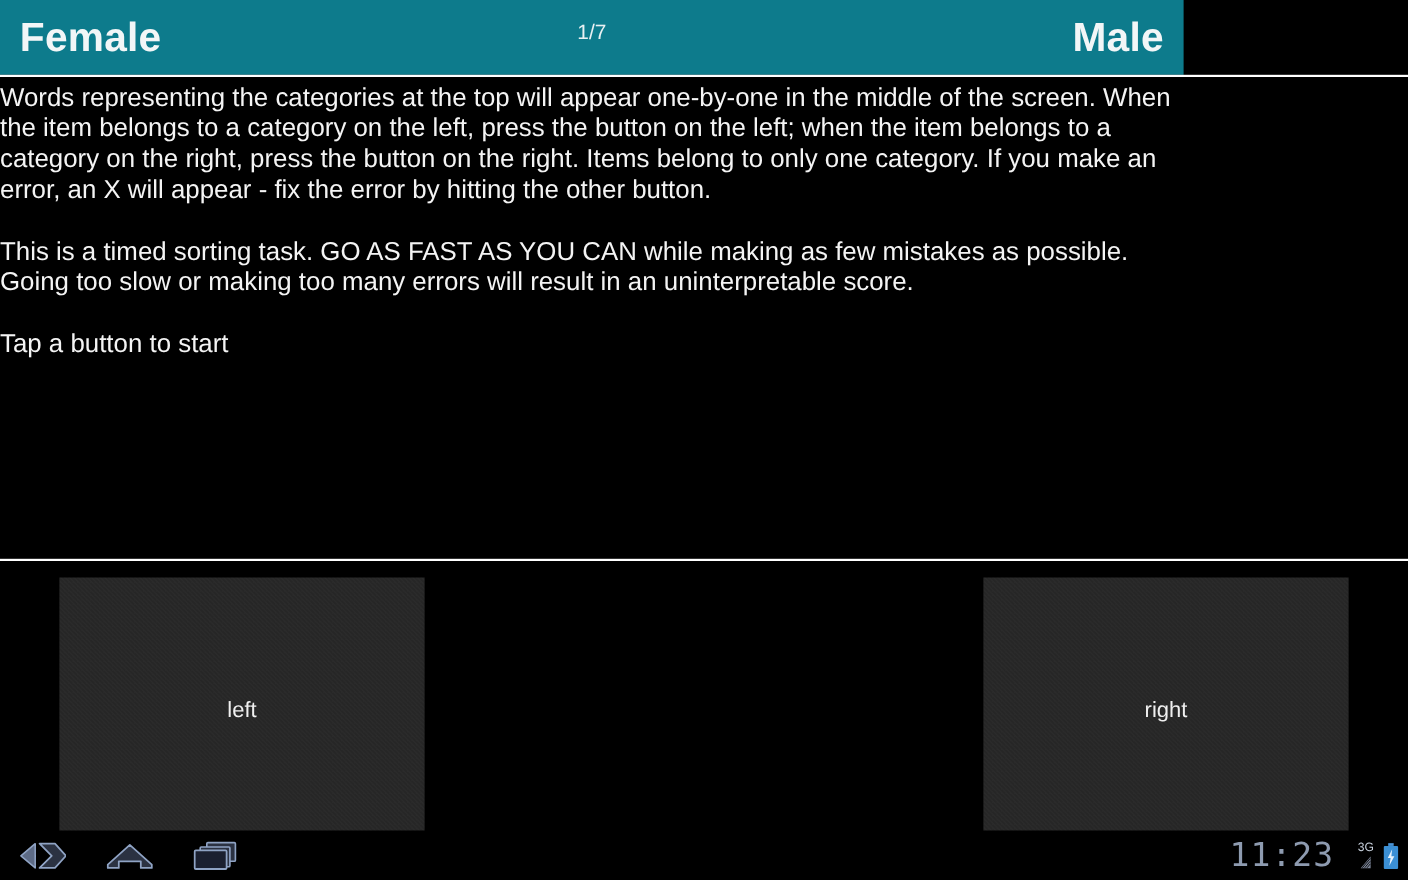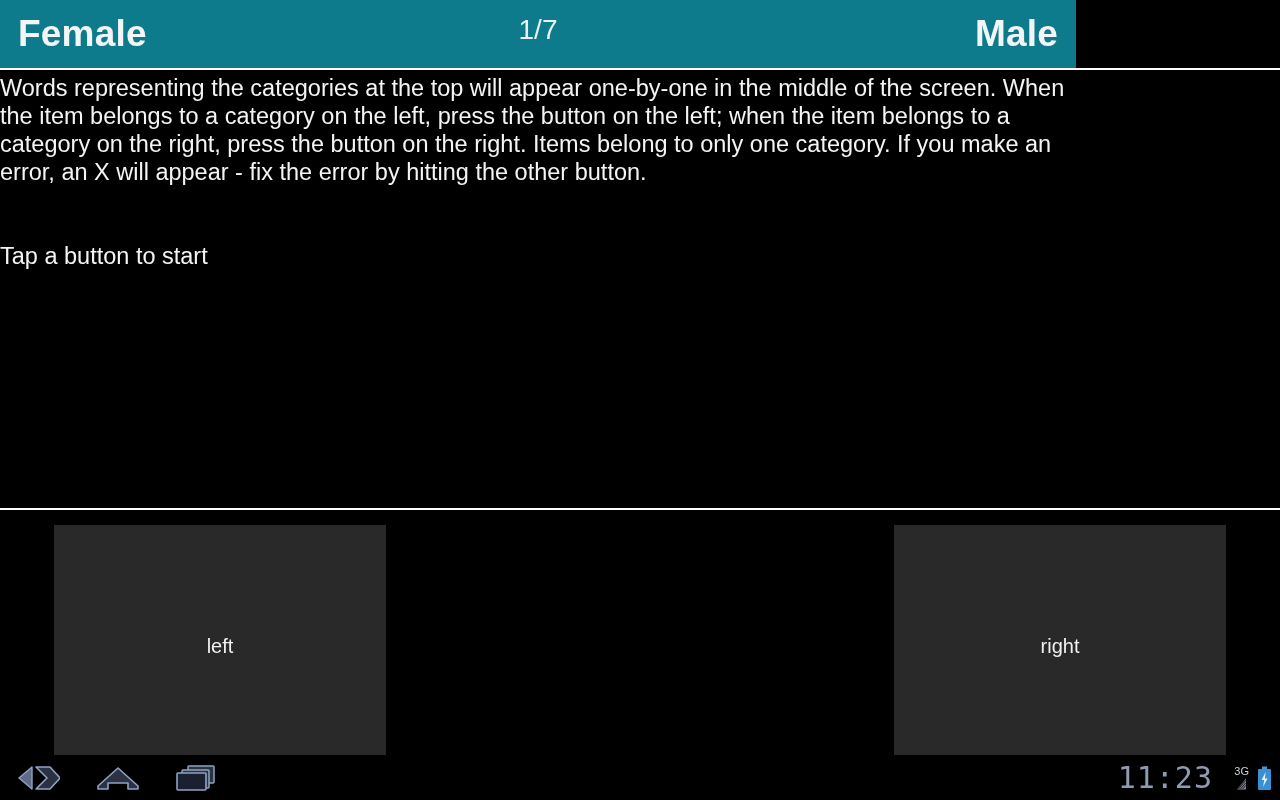--- a/index.html
+++ b/index.html
@@ -47,21 +47,21 @@
     line-height: 46px;
     white-space: nowrap;
     text-align: center;
   }
   #header-bar .counter {
     position: absolute;
     left: 0;
     right: 0;
     top: 14px;
     text-align: center;
-    font-size: 28px;
+    font-size: 19px;
     color: #e9f1f3;
     line-height: 32px;
   }
   #header-rule {
     position: absolute;
     left: 0;
     top: 68px;
     width: 1280px;
     height: 2px;
     background: #ffffff;
@@ -201,20 +201,21 @@
 <div id="header-bar">
   <div class="cat-left">Female</div>
   <div class="counter">1/7</div>
   <div class="cat-right">Male</div>
 </div>
 <div id="header-rule"></div>
 
 <div id="instructions">
   <p>Words representing the categories at the top will appear one-by-one in the middle of the screen. When the item belongs to a category on the left, press the button on the left; when the item belongs to a category on the right, press the button on the right. Items belong to only one category. If you make an error, an X will appear - fix the error by hitting the other button.</p>
   <span class="blank-line"></span>
+  <p>This is a timed sorting task. GO AS FAST AS YOU CAN while making as few mistakes as possible. Going too slow or making too many errors will result in an uninterpretable score.</p>
   <span class="blank-line"></span>
   <p>Tap a button to start</p>
 </div>
 
 <div id="buttons-rule"></div>
 
 <div id="button-area">
   <div class="resp-button" id="btn-left">
     <span>left</span>
   </div>

